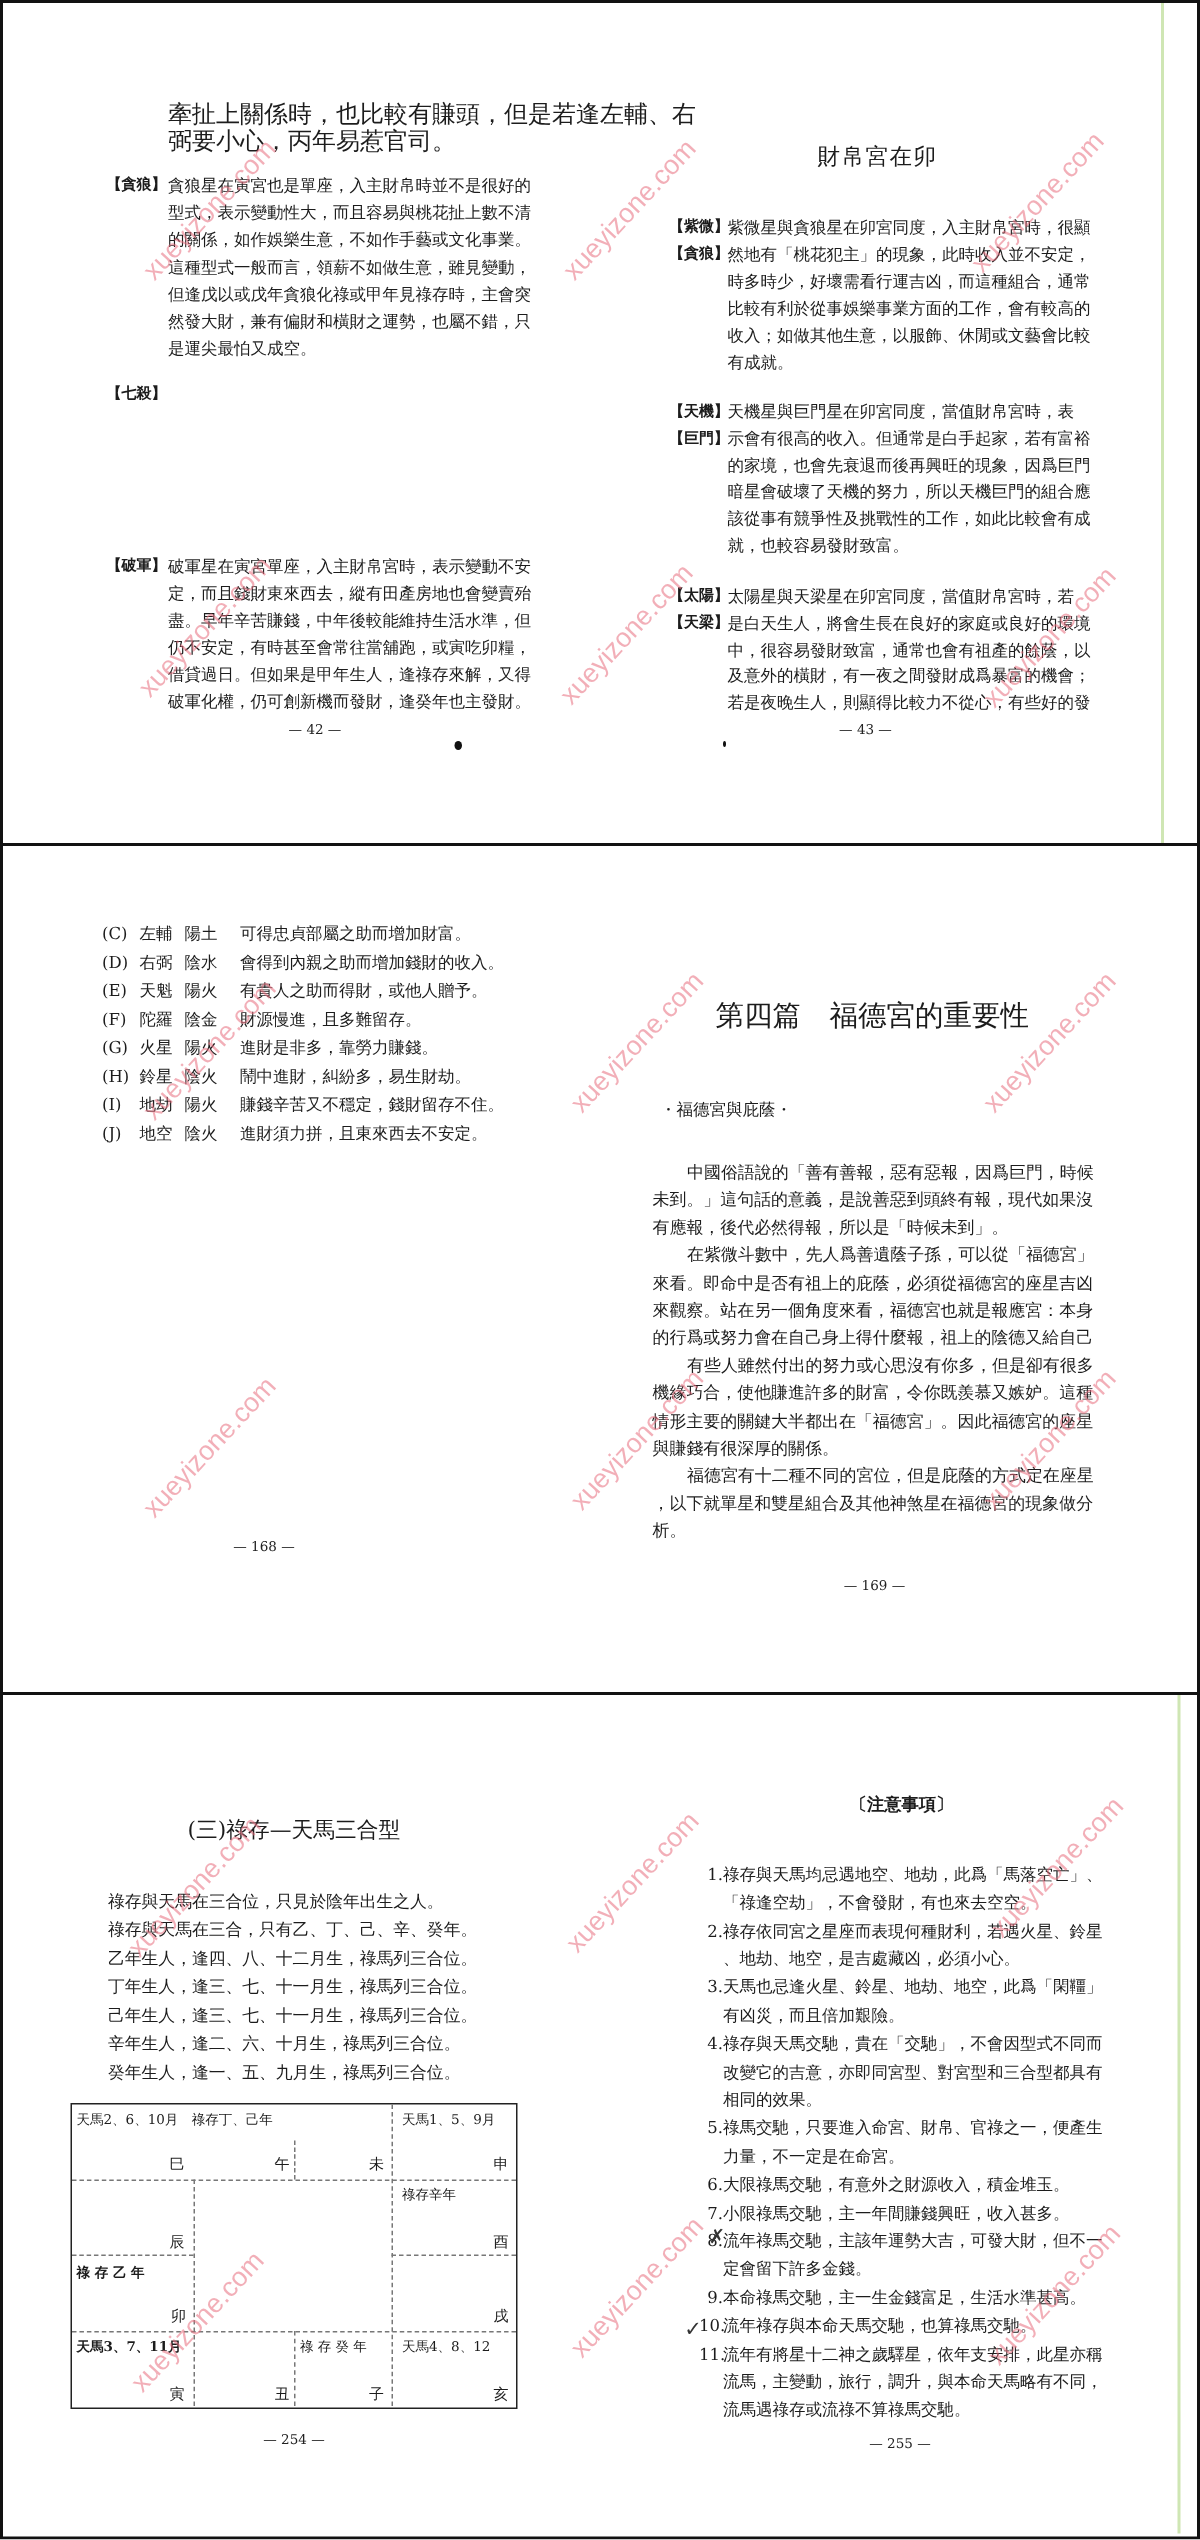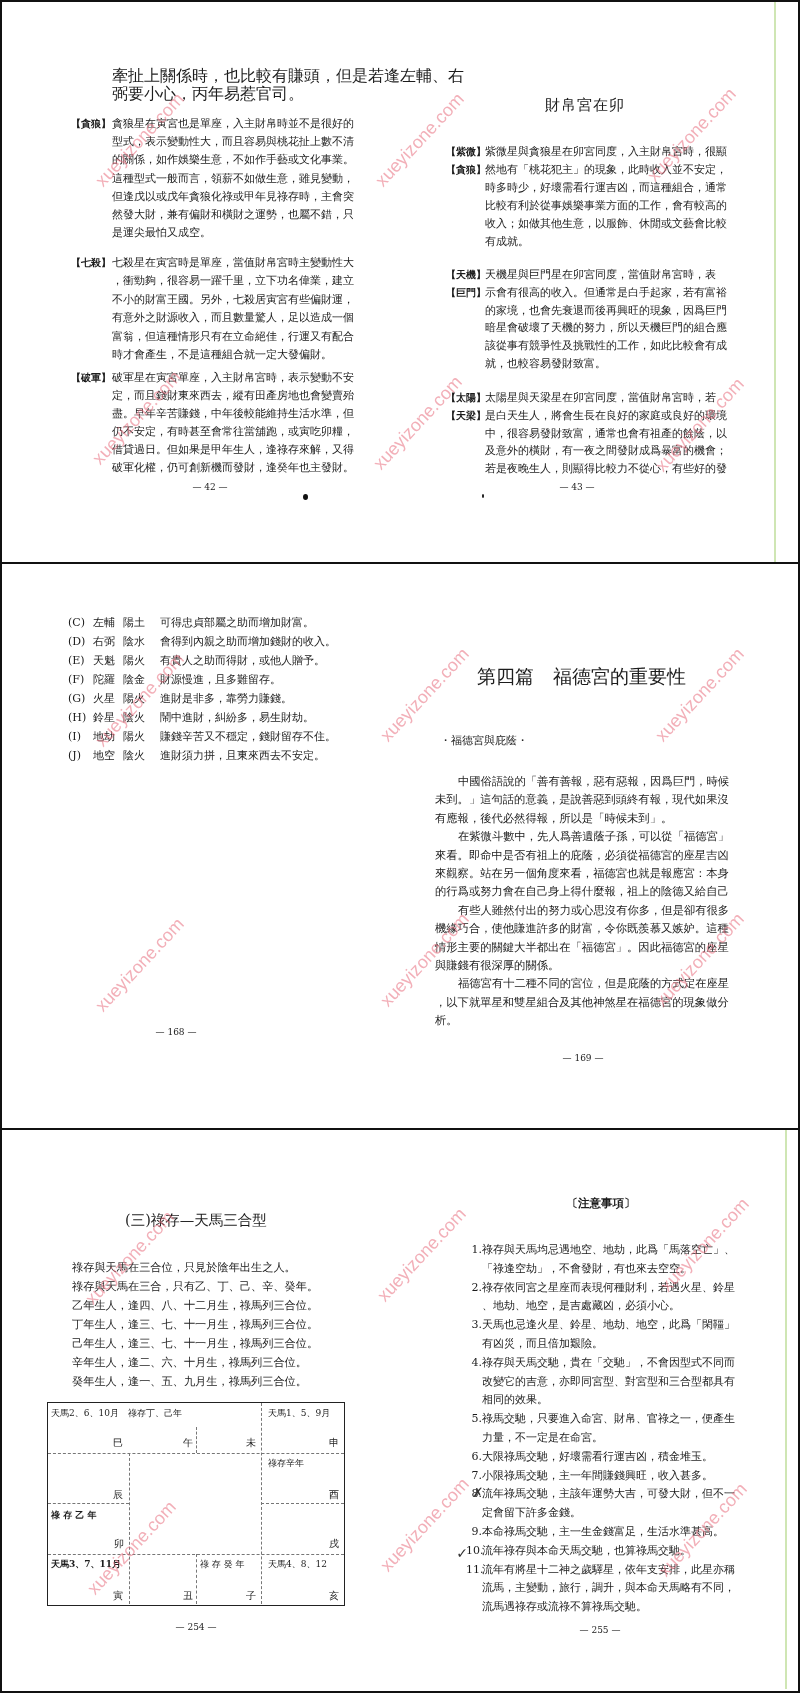--- a/index.html
+++ b/index.html
@@ -67,28 +67,20 @@
         <div class="ln">但逢戊以或戊年貪狼化祿或甲年見祿存時，主會突</div>
         <div class="ln">然發大財，兼有偏財和橫財之運勢，也屬不錯，只</div>
         <div class="ln">是運尖最怕又成空。</div>
       </div>
     </div>
 
     <div class="entry" style="left:71px;top:254px;line-height:18.4px;font-size:11px">
       <div class="lbls" style="width:41px">
         <div class="lbl">【七殺】</div>
       </div>
-      <div>
-        <div class="ln">七殺星在寅宮時是單座，當值財帛宮時主變動性大</div>
-        <div class="ln">，衝勁夠，很容易一躍千里，立下功名偉業，建立</div>
-        <div class="ln">不小的財富王國。另外，七殺居寅宮有些偏財運，</div>
-        <div class="ln">有意外之財源收入，而且數量驚人，足以造成一個</div>
-        <div class="ln">富翁，但這種情形只有在立命絕佳，行運又有配合</div>
-        <div class="ln">時才會產生，不是這種組合就一定大發偏財。</div>
-      </div>
     </div>
 
     <div class="entry" style="left:71px;top:369px;line-height:18px;font-size:11px">
       <div class="lbls" style="width:41px">
         <div class="lbl">【破軍】</div>
       </div>
       <div>
         <div class="ln">破軍星在寅宮單座，入主財帛宮時，表示變動不安</div>
         <div class="ln">定，而且錢財東來西去，縱有田產房地也會變賣殆</div>
         <div class="ln">盡。早年辛苦賺錢，中年後較能維持生活水準，但</div>
@@ -332,21 +324,21 @@
           <span class="num">5.</span>
           <span>祿馬交馳，只要進入命宮、財帛、官祿之一，便產生</span>
         </div>
       <div class="row">
           <span class="num"></span>
           <span>力量，不一定是在命宮。</span>
         </div>
 
       <div class="row">
           <span class="num">6.</span>
-          <span>大限祿馬交馳，好壞需看行運吉凶，積金堆玉。</span>
+          <span>大限祿馬交馳，有意外之財源收入，積金堆玉。</span>
         </div>
 
       <div class="row">
           <span class="num">7.</span>
           <span>小限祿馬交馳，主一年間賺錢興旺，收入甚多。</span>
         </div>
 
       <div class="row">
           <span class="num">8.</span>
           <span>流年祿馬交馳，主該年運勢大吉，可發大財，但不一</span>

